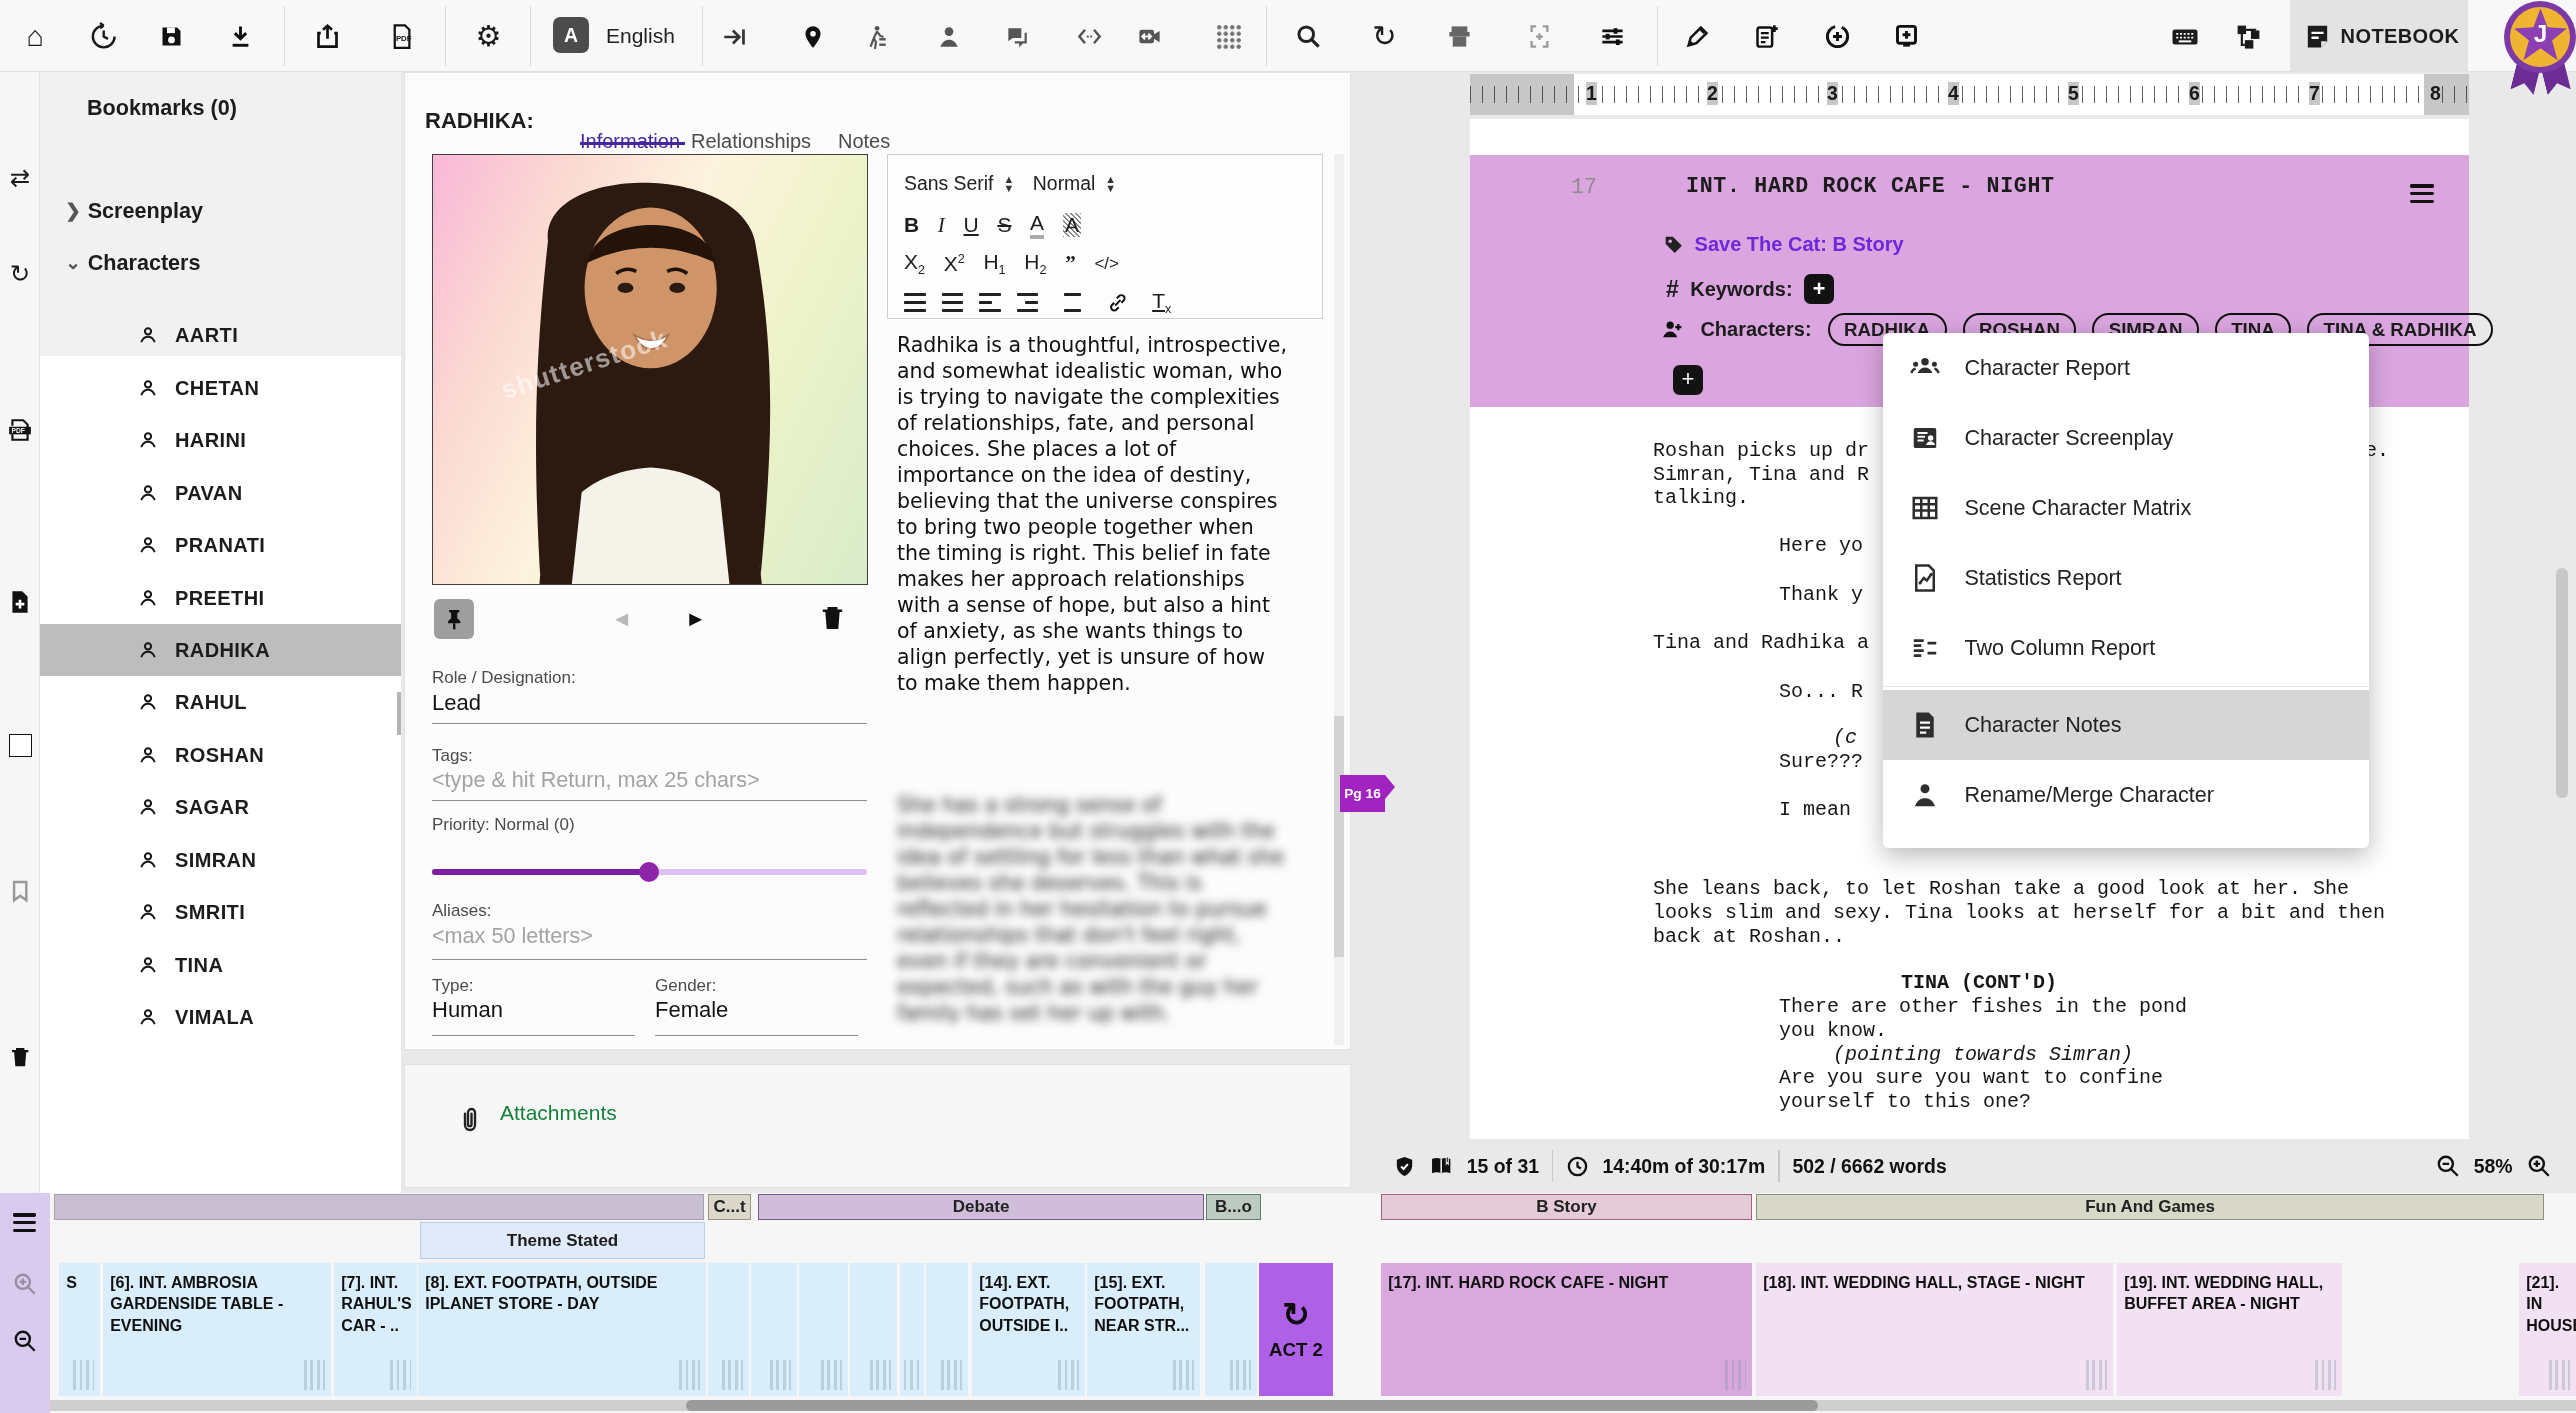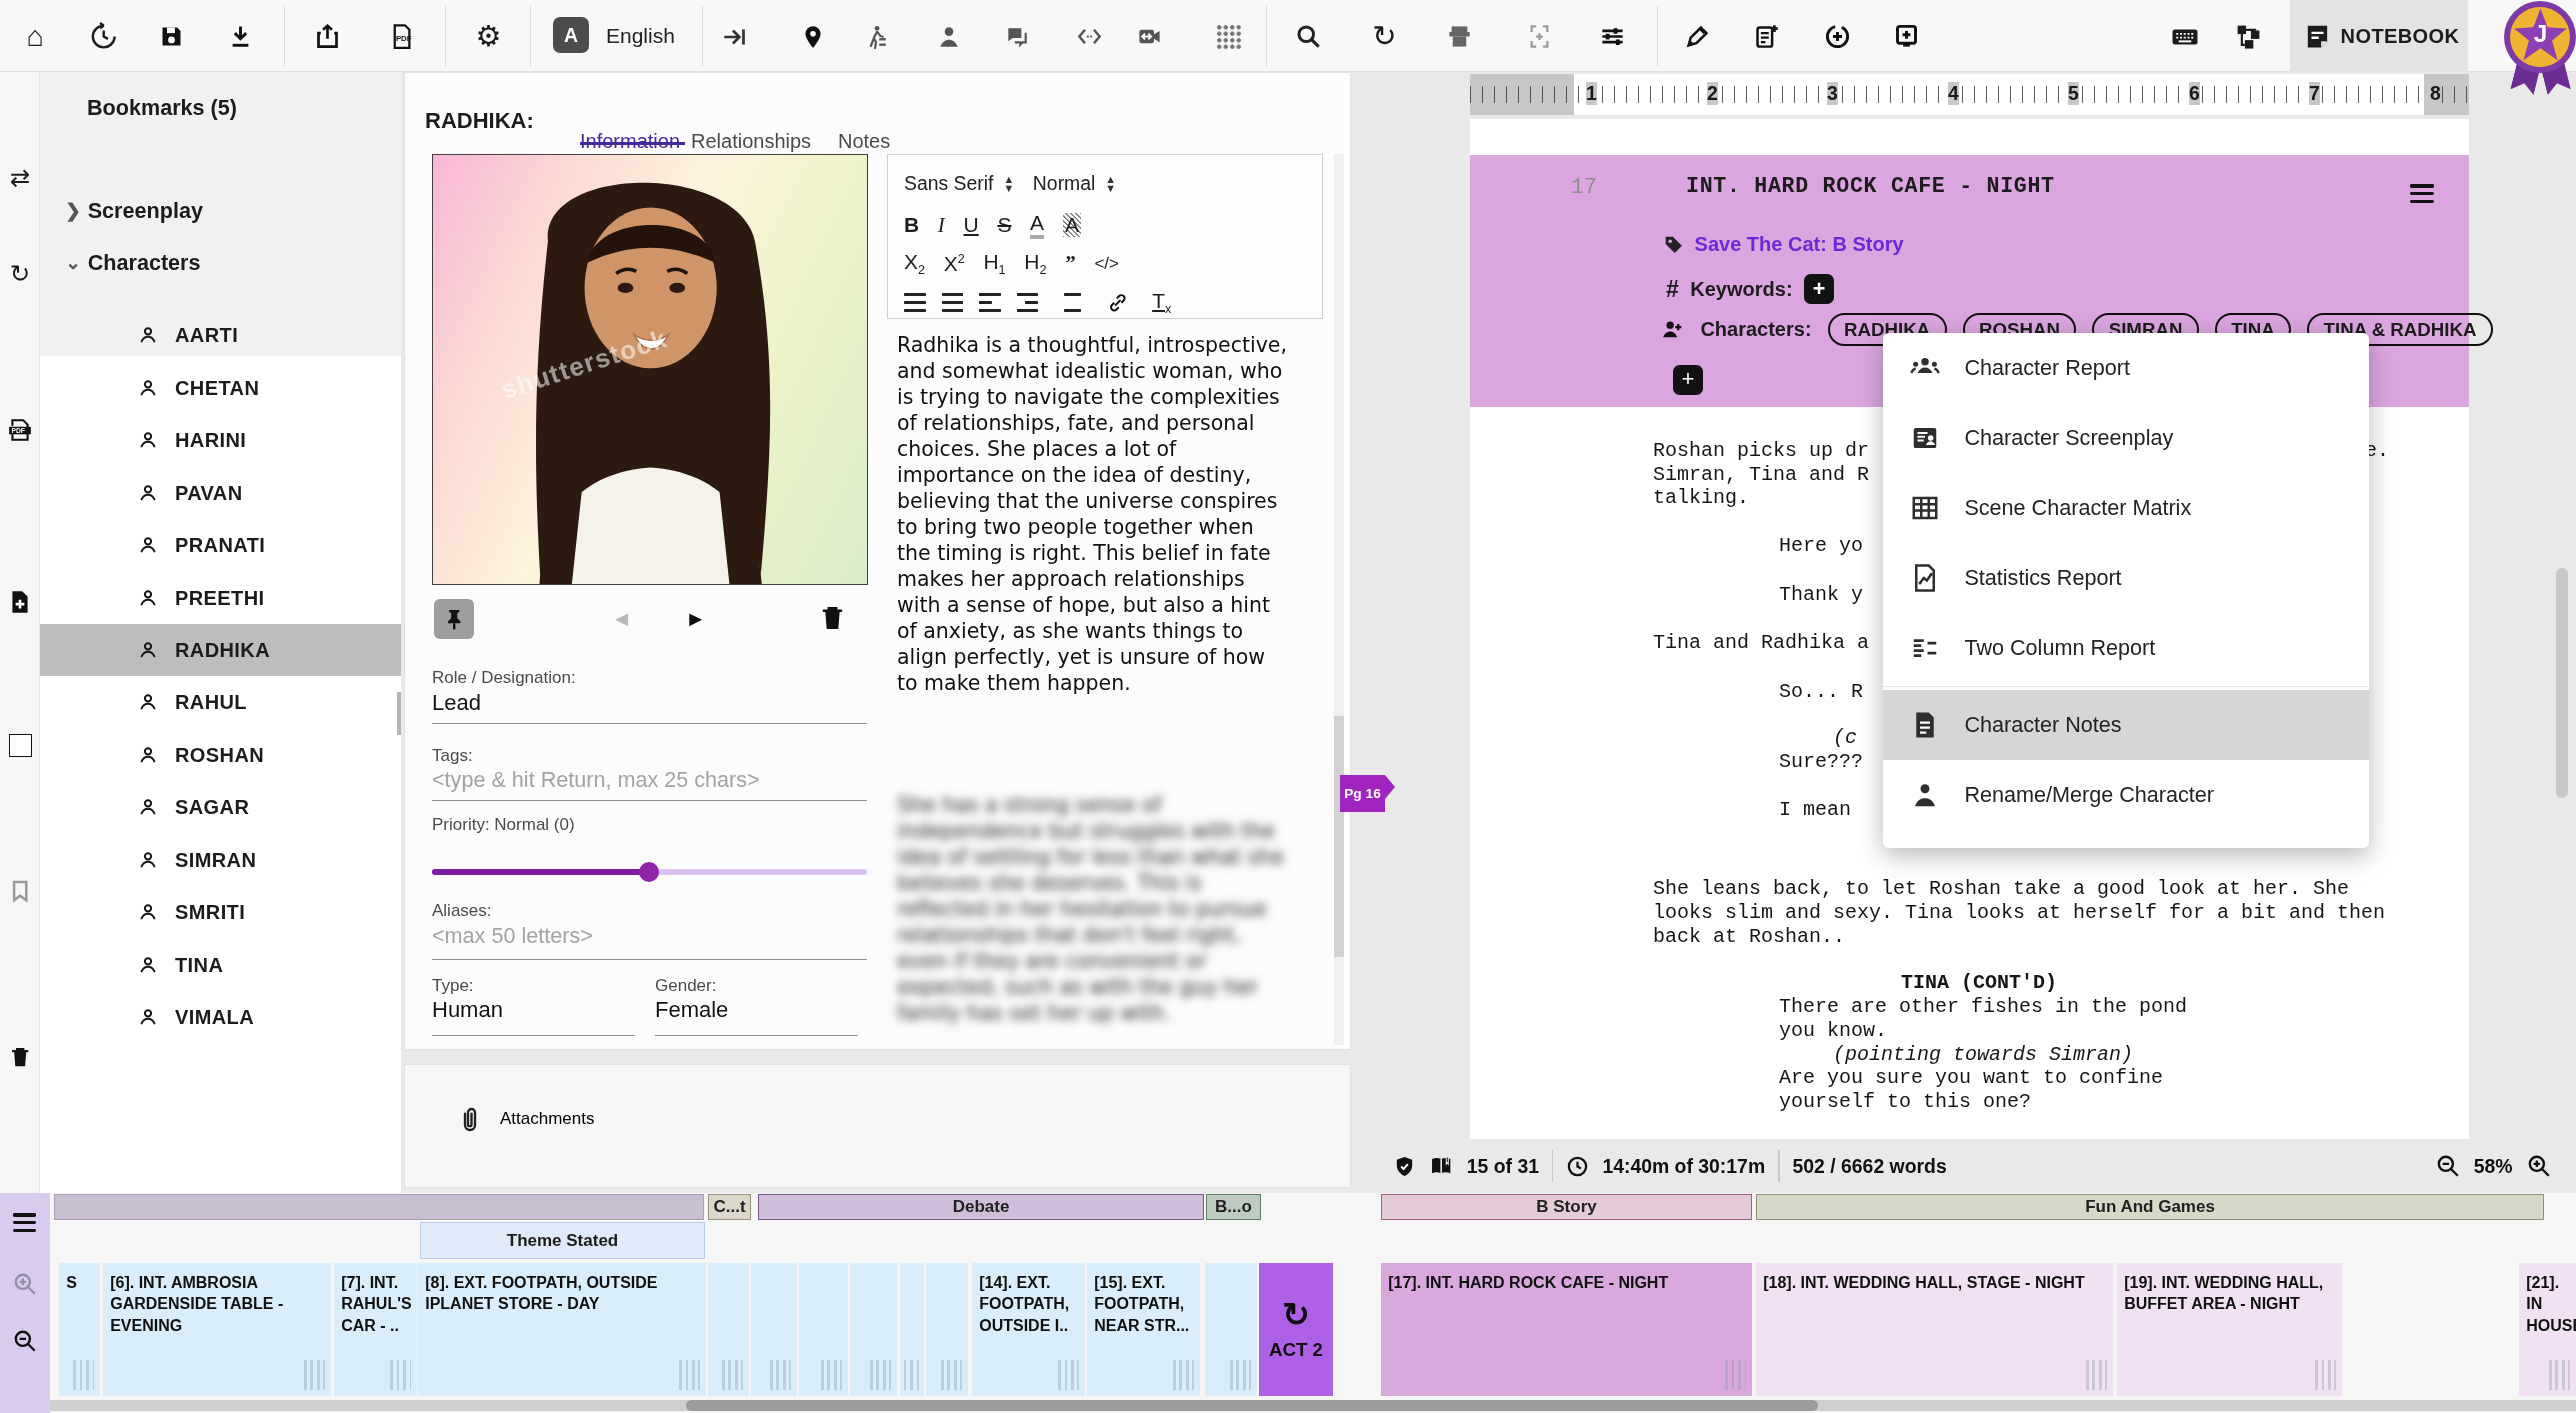--- a/index.html
+++ b/index.html
@@ -72,21 +72,21 @@
   .edbtn { font-size:21px; color:#1e1e1e; }
   .hl-a { background:repeating-linear-gradient(45deg,#888 0 1.4px,transparent 1.4px 3.6px); padding:0 2.2px; }
   .mini-lines { width:21.6px; height:18.7px; display:flex; flex-direction:column; justify-content:space-between; }
   .mini-lines i { display:block; height:2.9px; background:#222; border-radius:0.7px; }
   .desc { position:absolute; left:492px; top:259px; width:392px; font-family:"DejaVu Sans",sans-serif; font-size:20.5px; line-height:26px; color:#111; }
   .desc2 { position:absolute; left:492px; top:719px; width:392px; font-family:"DejaVu Sans",sans-serif; font-size:20.5px; line-height:26px; color:#222; filter:blur(5px); }
   .ed-scroll-track { position:absolute; left:929px; top:81px; width:10px; height:891px; background:#f0f0f0; }
   .ed-scroll-thumb { position:absolute; left:929px; top:643px; width:10px; height:241px; background:#d2d2d2; }
 
   .attach { left:404px; top:1064px; width:947px; height:124px; background:#f7f7f7; border:1.4px solid #e3e3e3; z-index:6; }
-  .attach .lbl { position:absolute; left:95px; top:44px; font-size:17px; color:#000000; }
+  .attach .lbl { position:absolute; left:95px; top:36px; font-size:21px; color:#15803d; }
 
   
   .ruler { left:1470px; top:74px; width:999px; height:41px; background:#c7c7c7; z-index:7; }
   .ruler .band { position:absolute; left:104px; top:0; width:850px; height:41px; background:#fff; }
   .ruler .ticks { position:absolute; left:0; top:12.2px; width:999px; height:17px;
      background-image:repeating-linear-gradient(90deg,rgba(45,45,45,.75) 0 1.4px,transparent 1.4px 12px); }
   .ruler .num { position:absolute; top:8px; font-size:19.4px; font-weight:bold; color:#1a1a1a; background:inherit; }
   .page { left:1470px; top:119px; width:999px; height:1075px; background:#fff; z-index:6; }
   .scenehdr { position:absolute; left:0; top:36px; width:999px; height:252px; background:#dba6e0; }
   .mono { font-family:"Liberation Mono","DejaVu Sans Mono",monospace; }
@@ -353,21 +353,21 @@
       <svg viewBox="0 0 24 24" width="24.4" height="24.4">
           <path d="M4 6h16M9 6V4h6v2" stroke="#111" stroke-width="2.2"></path>
           <path d="M6 6l1.2 15h9.6L18 6z" fill="#111"></path>
         </svg>
       </span>
   </div>
 
   <div class="abs sbar">
     <div class="top"></div>
     <div class="snav" style="top:13px;padding-left:47px">
-        <span>Bookmarks (5)</span>
+        <span>Bookmarks (0)</span>
       </div>
     <div class="snav" style="top:116px">
       <span class="chev">❯</span>
       <span>Screenplay</span>
       </div>
     <div class="snav" style="top:168px">
       <span class="chev">⌄</span>
       <span>Characters</span>
       </div>
 

